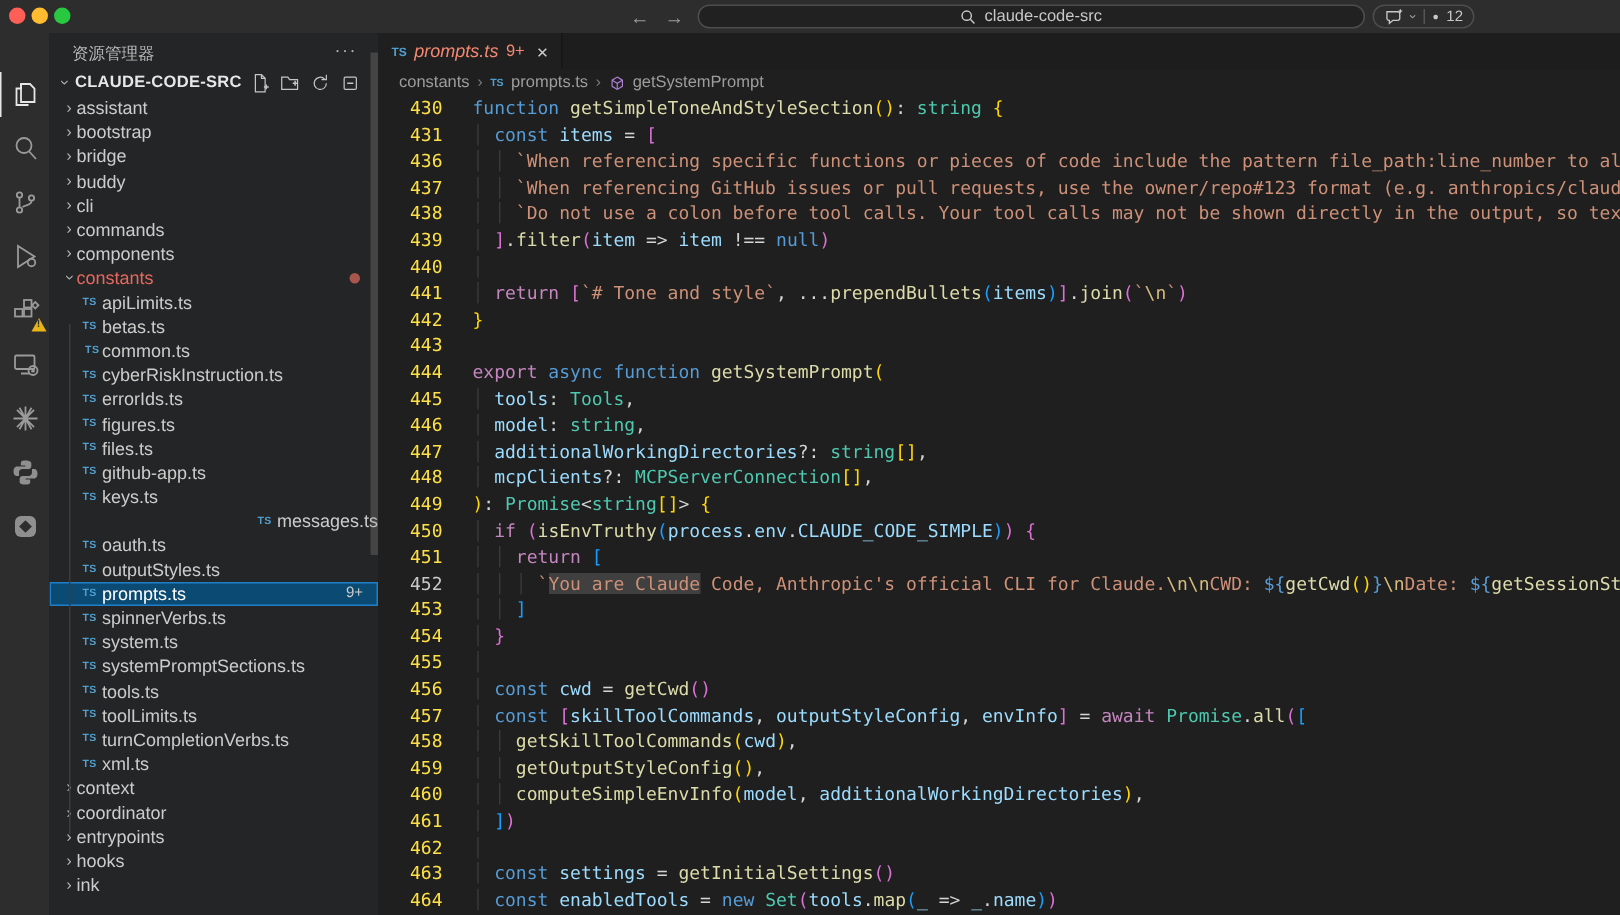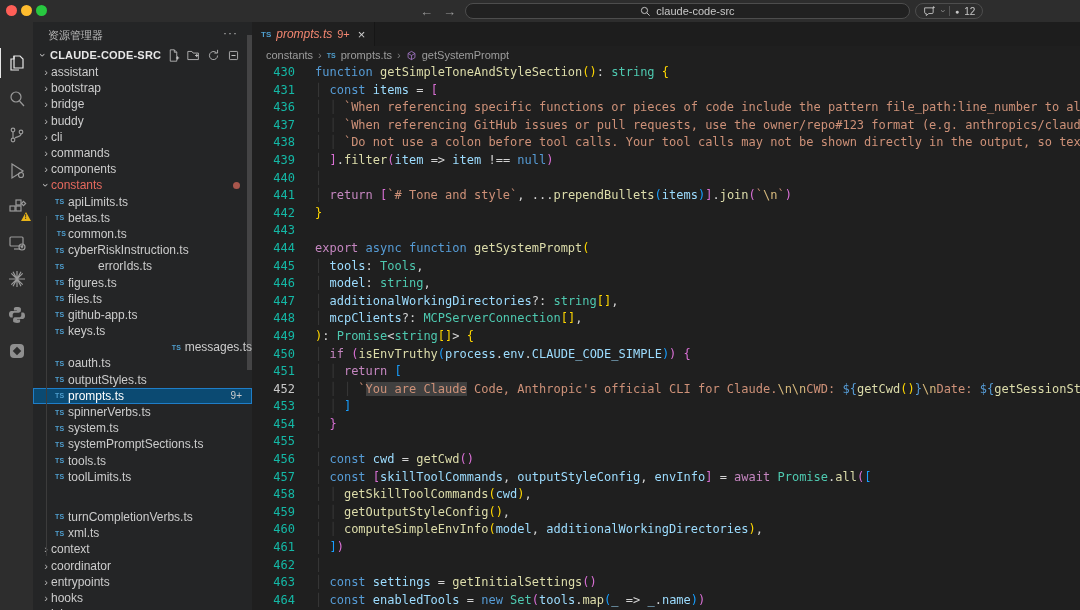--- a/index.html
+++ b/index.html
@@ -66,21 +66,21 @@
   .tab-name { font-size:12px; font-style:italic; color:#f48771; }
   .tab-badge { font-size:11px; color:#f48771; }
   .tab-close { font-size:13px; color:#cfcfcf; margin-left:3px; }
   .breadcrumbs { height:18px; display:flex; align-items:center; padding-left:14px; gap:5px; font-size:11px; color:#9d9d9d; }
   .bc-sep { font-size:11px; color:#7a7a7a; }
   .bc-ts { font-size:7px; font-weight:bold; color:#4f9fcf; }
 
   .codearea { position:absolute; top:42px; left:0; right:0; bottom:0; overflow:hidden;
               font-family:"DejaVu Sans Mono", monospace; font-size:12px; }
   .cline { height:17.6px; line-height:17.6px; white-space:pre; display:flex; }
-  .ln { width:43px; text-align:right; color:#14b8a6; flex:none; }
+  .ln { width:43px; text-align:right; color:#fde047; flex:none; }
   .ln.lnactive { color:#c9c9c9; }
   .ctext { margin-left:20px; flex:none; }
   .kw1{color:#C586C0} .kw2{color:#569CD6} .fn{color:#DCDCAA} .type{color:#4EC9B0}
   .var{color:#9CDCFE} .str{color:#CE9178} .esc{color:#D7BA7D}
   .b1{color:#FFD700} .b2{color:#DA70D6} .b3{color:#179FFF} .op{color:#d4d4d4}
   .g{color:#3a3a3a}
   .sel{background:#404040;}
   .sq{text-decoration-style:wavy; text-decoration-color:#f14c4c; text-decoration-thickness:1px; text-underline-offset:2px;margin-top:16px;}
 </style>
 </head>
@@ -251,21 +251,21 @@
             <span class="tlabel">betas.ts</span>
           </div>
           <div class="trow" style="padding-left: 22px; text-align: center;">
             <span class="tsico">TS</span>
             <span class="tlabel">common.ts</span>
           </div>
           <div class="trow" style="padding-left: 22px;">
             <span class="tsico">TS</span>
             <span class="tlabel">cyberRiskInstruction.ts</span>
           </div>
-          <div class="trow" style="padding-left: 22px; gap: 30px;">
+          <div class="trow" style="padding-left: 22px;">
             <span class="tsico">TS</span>
             <span class="tlabel">errorIds.ts</span>
           </div>
           <div class="trow" style="padding-left: 22px;">
             <span class="tsico">TS</span>
             <span class="tlabel">figures.ts</span>
           </div>
           <div class="trow" style="padding-left: 22px;">
             <span class="tsico">TS</span>
             <span class="tlabel">files.ts</span>
@@ -308,21 +308,21 @@
             <span class="tlabel">systemPromptSections.ts</span>
           </div>
           <div class="trow" style="padding-left: 22px;">
             <span class="tsico">TS</span>
             <span class="tlabel">tools.ts</span>
           </div>
           <div class="trow" style="padding-left: 22px;">
             <span class="tsico">TS</span>
             <span class="tlabel">toolLimits.ts</span>
           </div>
-          <div class="trow" style="padding-left: 22px; margin-top: 24px;">
+          <div class="trow" style="padding-left: 22px;">
             <span class="tsico">TS</span>
             <span class="tlabel">turnCompletionVerbs.ts</span>
           </div>
           <div class="trow" style="padding-left: 22px;">
             <span class="tsico">TS</span>
             <span class="tlabel">xml.ts</span>
           </div>
           <div class="trow" style="padding-left: 8px;">
             <span class="chev">›</span>
             <span class="tlabel">context</span>

